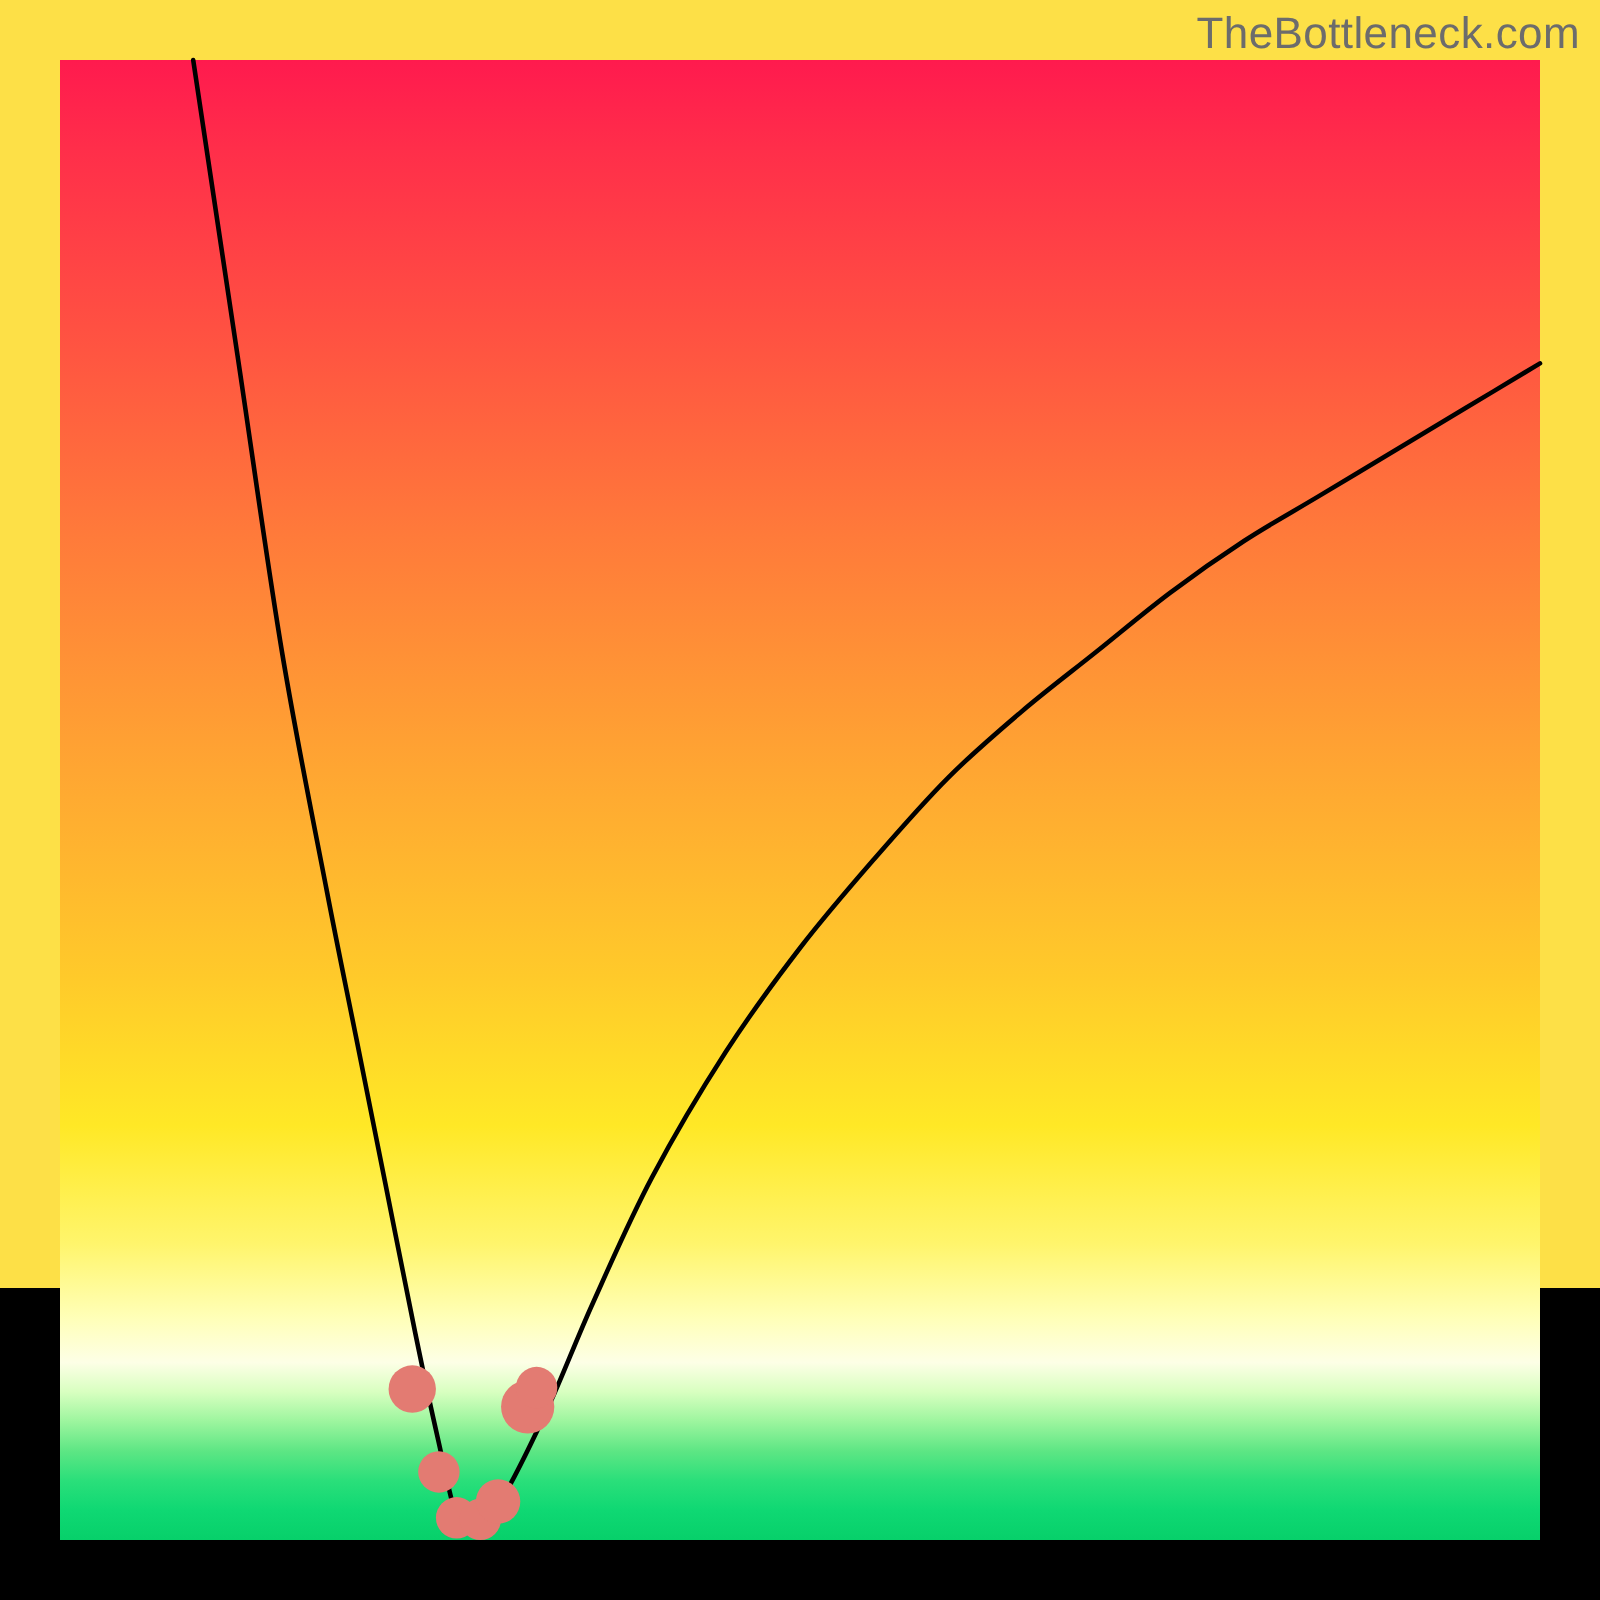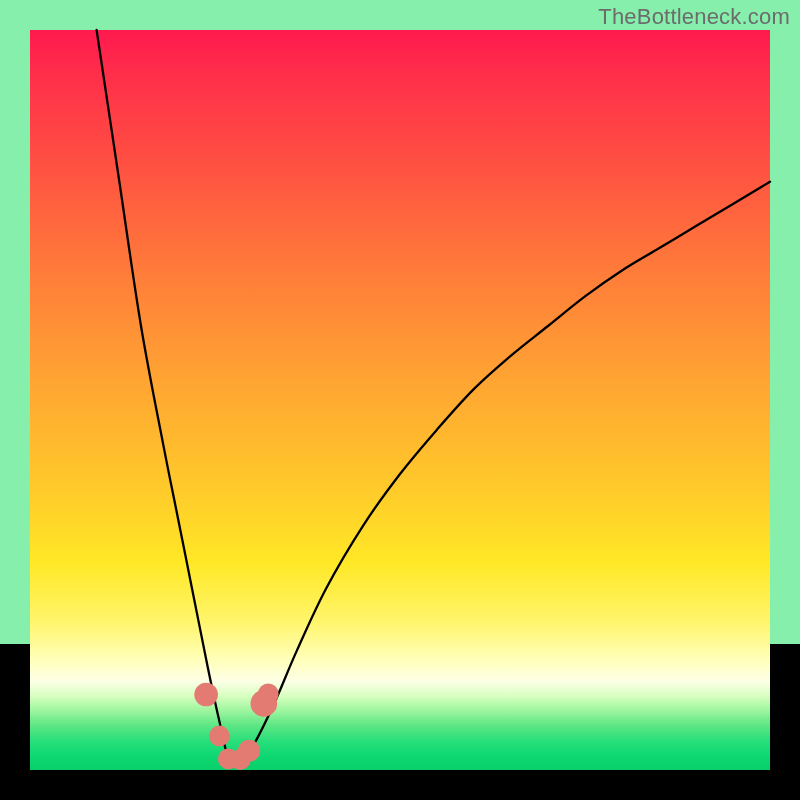--- a/index.html
+++ b/index.html
@@ -8,21 +8,21 @@
     width: 800px;
     height: 800px;
     overflow: hidden;
     background: #000;
     font-family: Arial, Helvetica, sans-serif;
   }
   .frame {
     position: relative;
     width: 800px;
     height: 644px;
-    background: #86efac;
+    background: #fde047;
   }
   .plot-area {
     position: absolute;
     left: 30px;
     top: 30px;
     width: 740px;
     height: 740px;
     
     background: linear-gradient(to bottom,
       #ff1a4e 0%,

